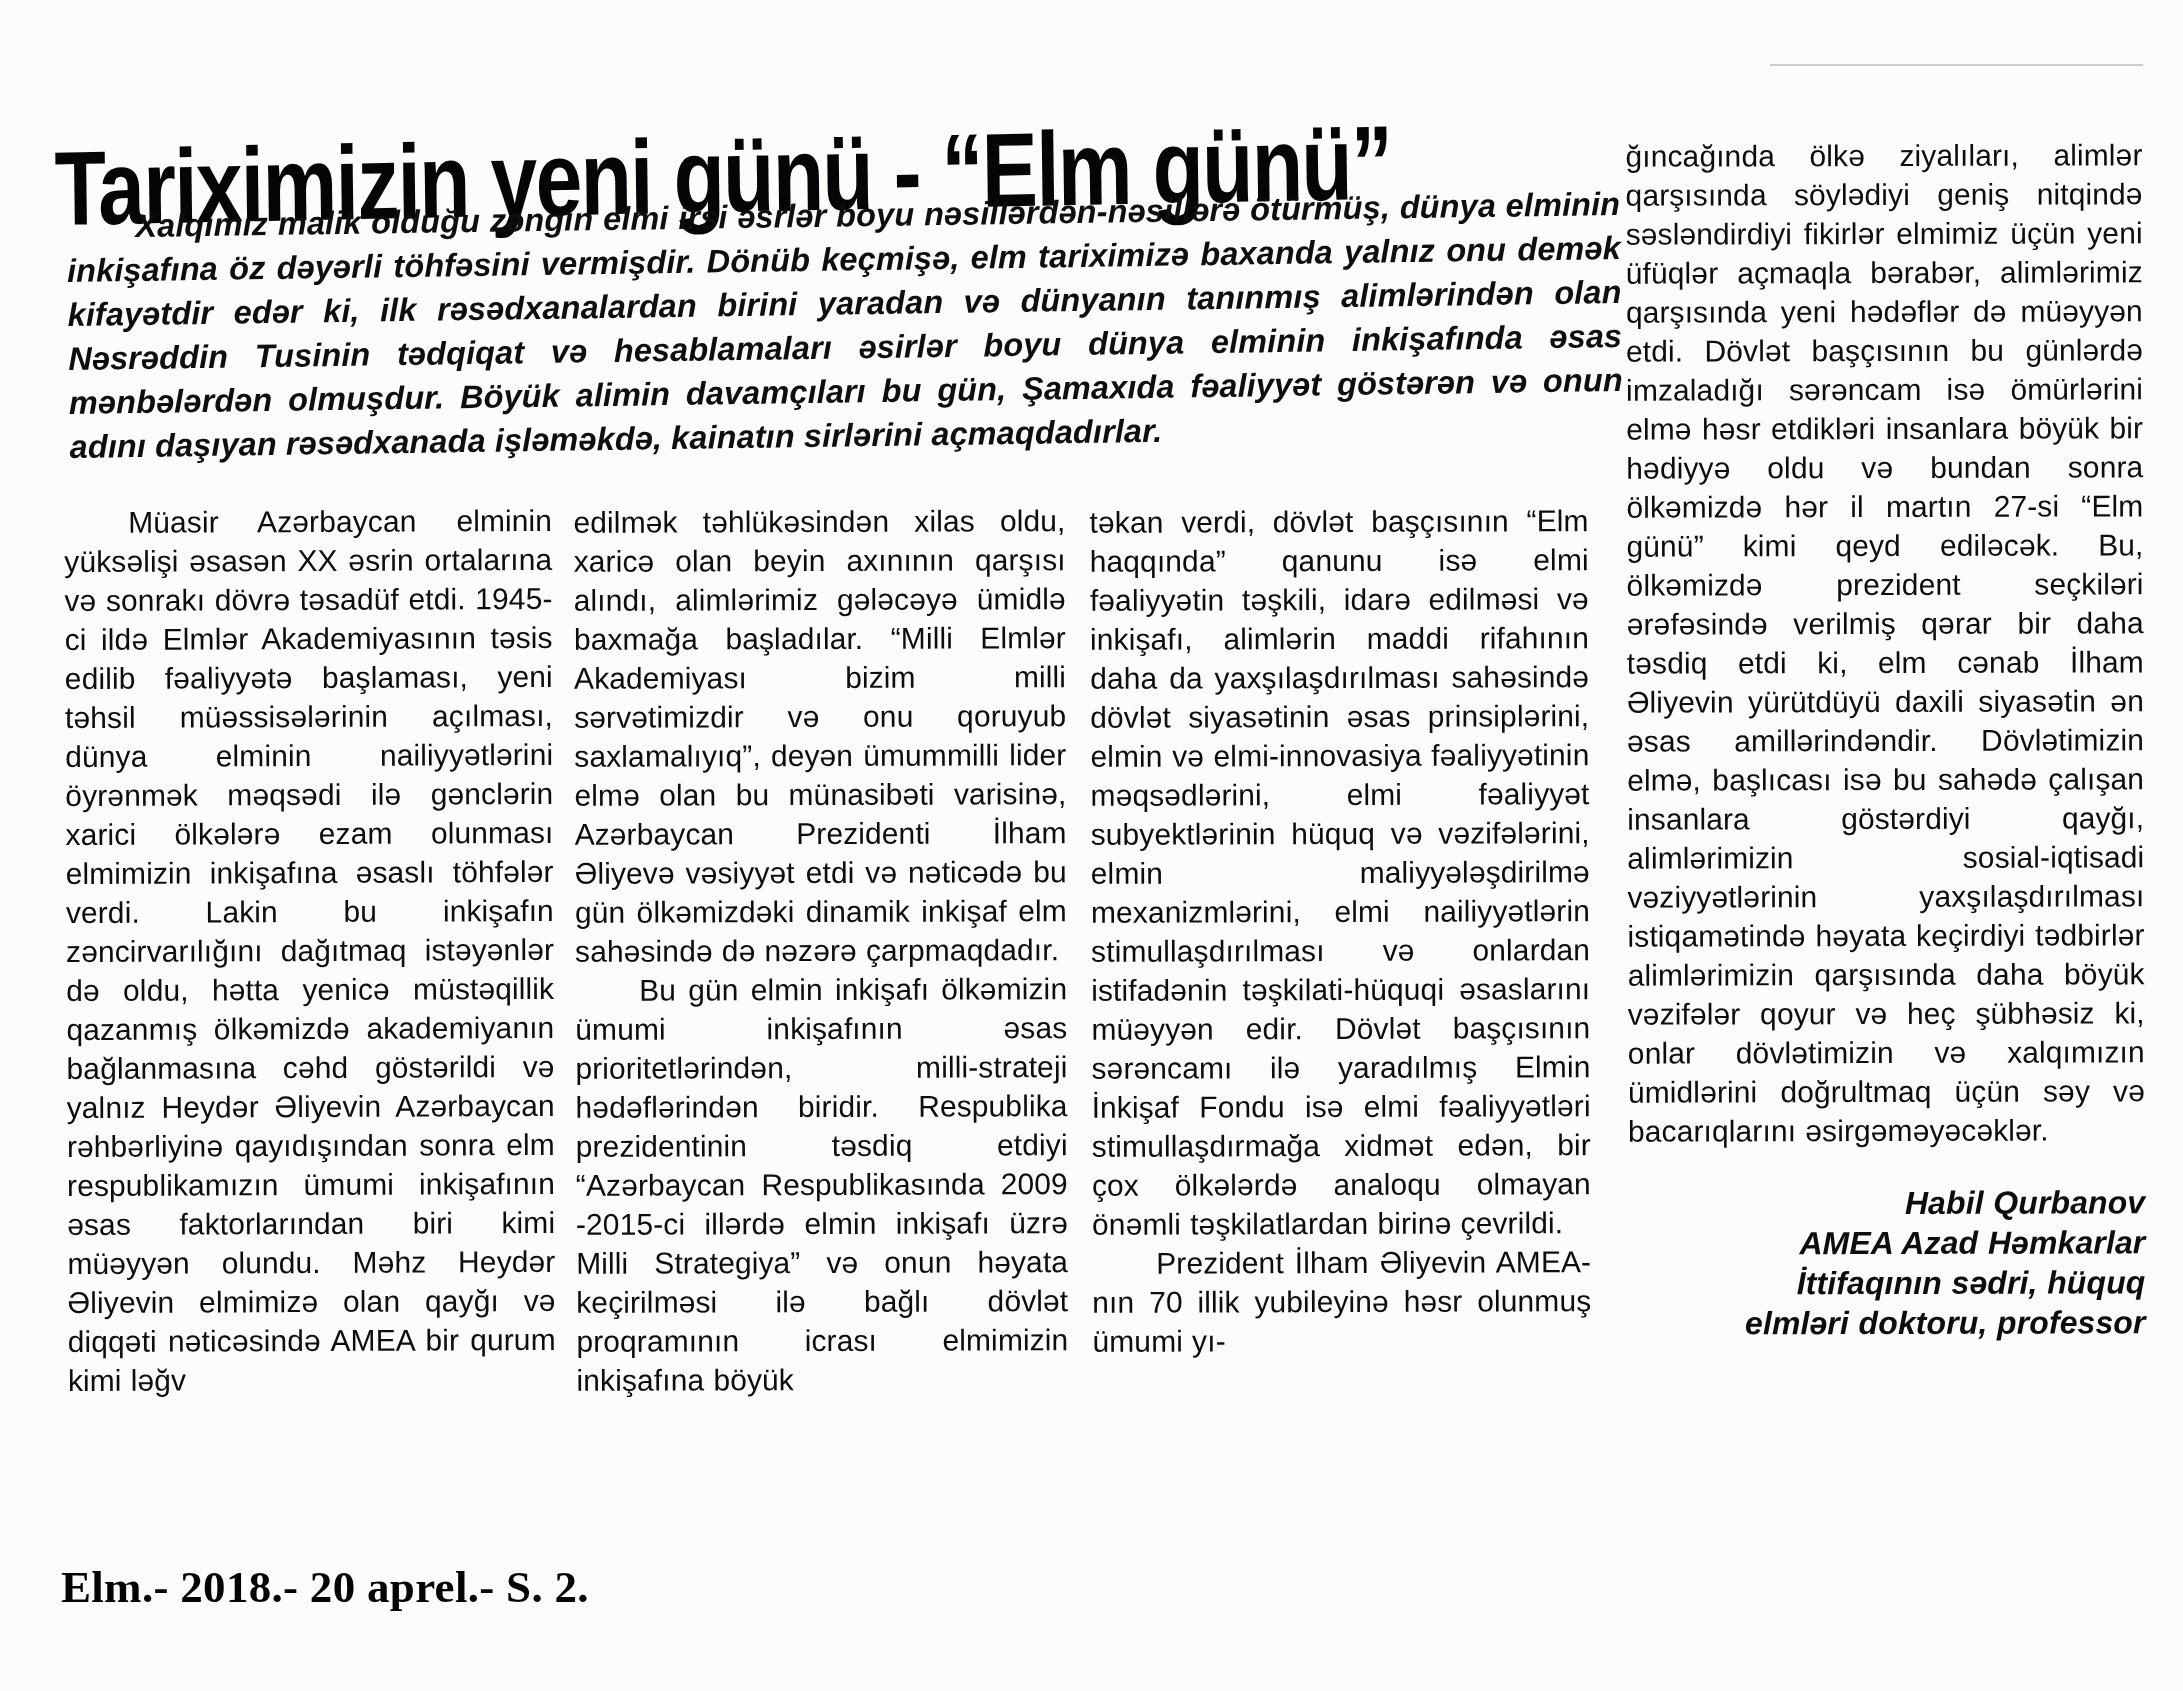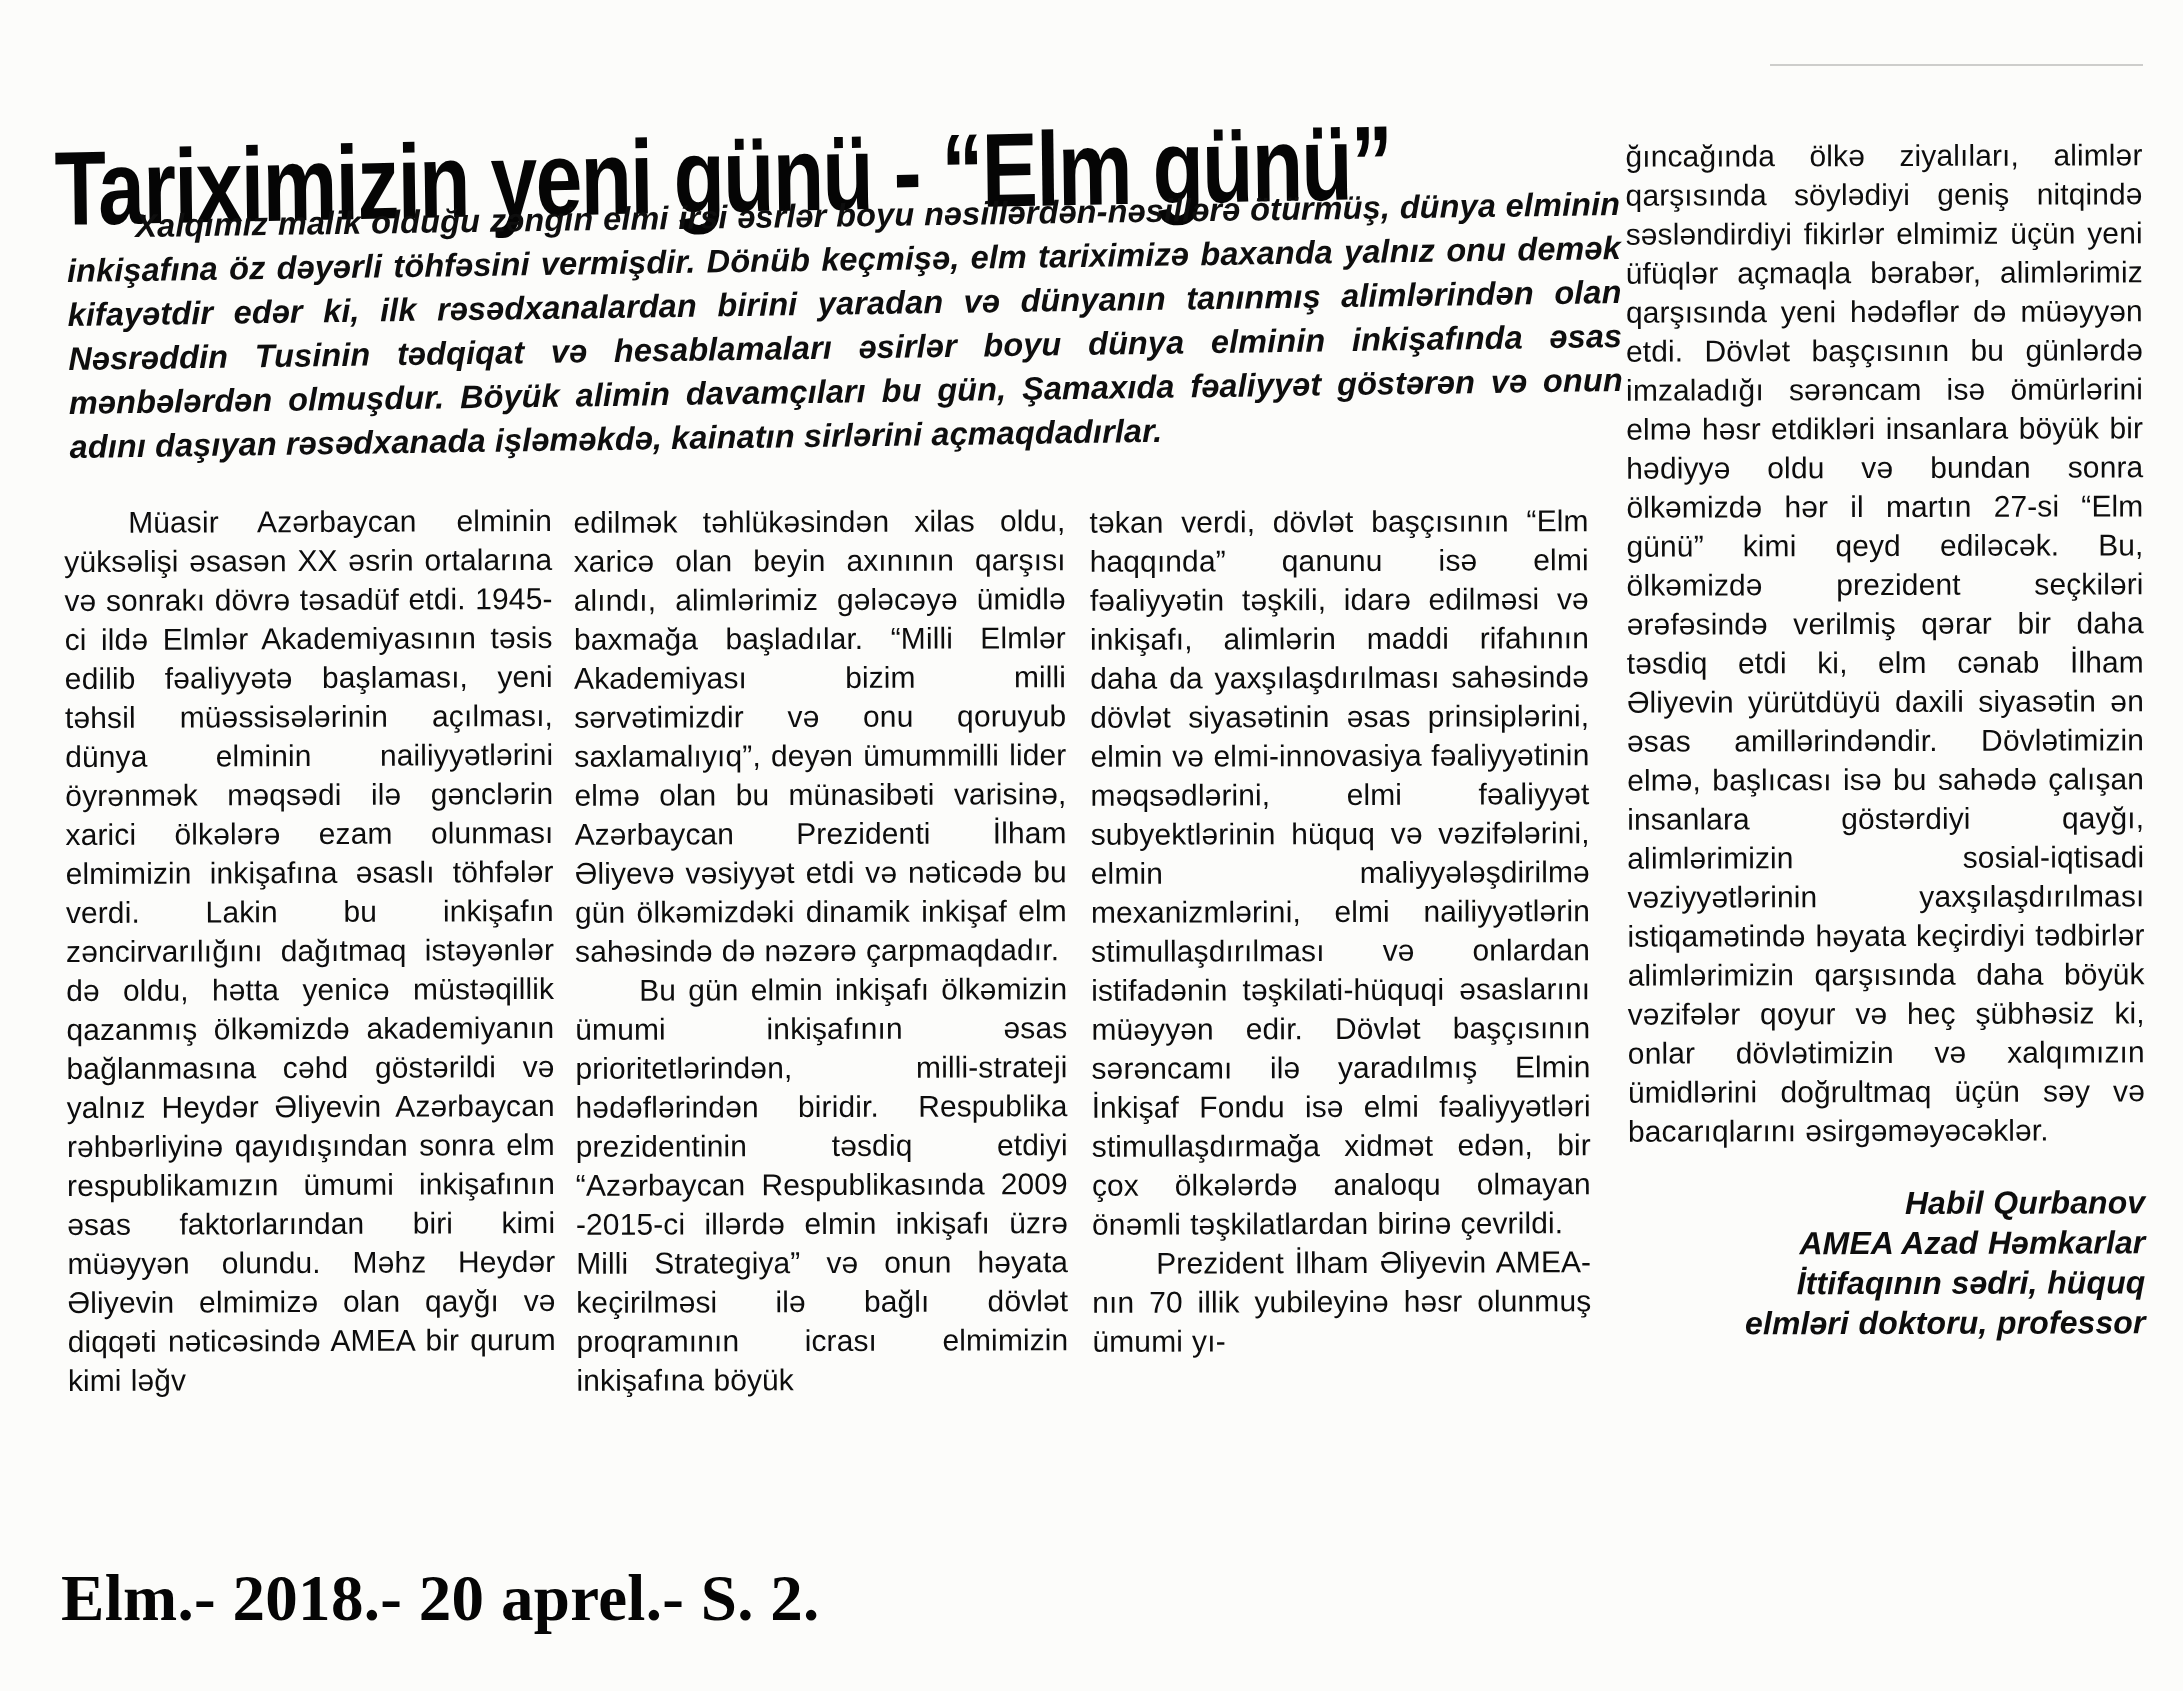--- a/index.html
+++ b/index.html
@@ -68,21 +68,21 @@
     font-size: 32px;
     line-height: 40px;
     letter-spacing: 0.1px;
   }
   .citation {
     position: absolute;
     left: 61px;
     top: 1561px;
     font-family: "Liberation Serif", serif;
     font-weight: bold;
-    font-size: 65px;
+    font-size: 45px;
     letter-spacing: 0.3px;
     white-space: nowrap;
     color: #050505;
   }
   .scan-line {
     position: absolute;
     left: 1770px;
     top: 64px;
     width: 373px;
     height: 2.1px;

